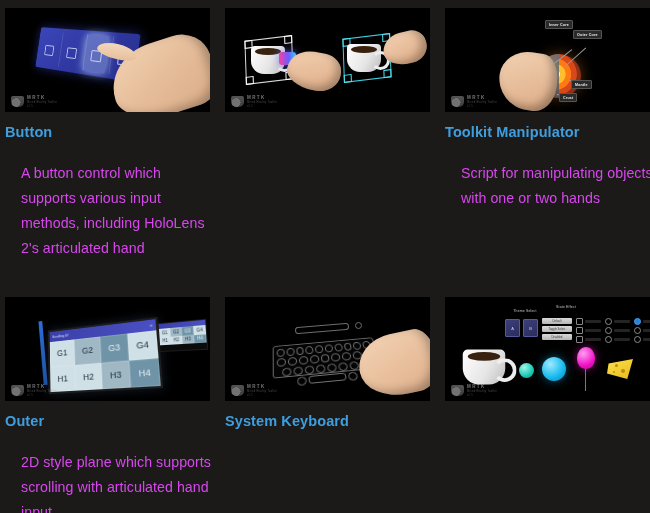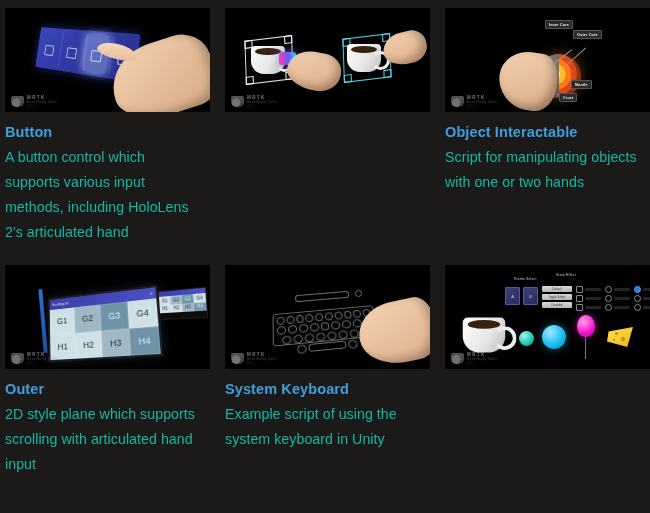--- a/index.html
+++ b/index.html
@@ -80,24 +80,24 @@
     color: #3f9ede;
     font-size: 14.5px;
     font-weight: 600;
     line-height: 17px;
     margin: 12px 0 4px 0;
     cursor: pointer;
     display: inline-block;
     letter-spacing: .1px;
   }
   .card-desc {
-    color: #14b8a6;
+    color: #d946ef;
     font-size: 14.2px;
     line-height: 25px;
-    margin: 0;
+    margin: 16px;
     width: 196px;
     letter-spacing: .05px;
   }
 
   
 
   
   .btn-panel {
     position: absolute;
     left: 24px; top: 22px;
@@ -513,21 +513,21 @@
       </div>
       <div class="watermark">
         <div class="wm-logo"></div>
         <div class="wm-text">
           <div class="wm-t1">MRTK</div>
           <div class="wm-t2">Mixed Reality Toolkit</div>
           <div class="wm-t3">v2.5</div>
         </div>
       </div>
     </div>
-    <div class="card-title">Object Interactable</div>
+    <div class="card-title">Toolkit Manipulator</div>
     <p class="card-desc">Script for manipulating objects with one or two hands</p>
   </div>
 
   <div class="card" style="margin-top:20px;">
     <div class="thumb">
       <div class="scene">
         <div class="slate-edge"></div>
         <div class="slate-main">
           <div class="slate-bar">
             <span>Scrolling UI</span>
@@ -623,21 +623,20 @@
       <div class="watermark">
         <div class="wm-logo"></div>
         <div class="wm-text">
           <div class="wm-t1">MRTK</div>
           <div class="wm-t2">Mixed Reality Toolkit</div>
           <div class="wm-t3">v2.5</div>
         </div>
       </div>
     </div>
     <div class="card-title">System Keyboard</div>
-    <p class="card-desc">Example script of using the system keyboard in Unity</p>
   </div>
 
   <div class="card" style="margin-top:20px;">
     <div class="thumb">
       <div class="scene">
 
         <div class="ia-head" style="position:absolute; left:62px; top:12px; width:36px;">Theme Select</div>
         <div class="ia-head" style="position:absolute; left:104px; top:8px; width:34px;">State Effect</div>
 
         <div class="ia-panel">

